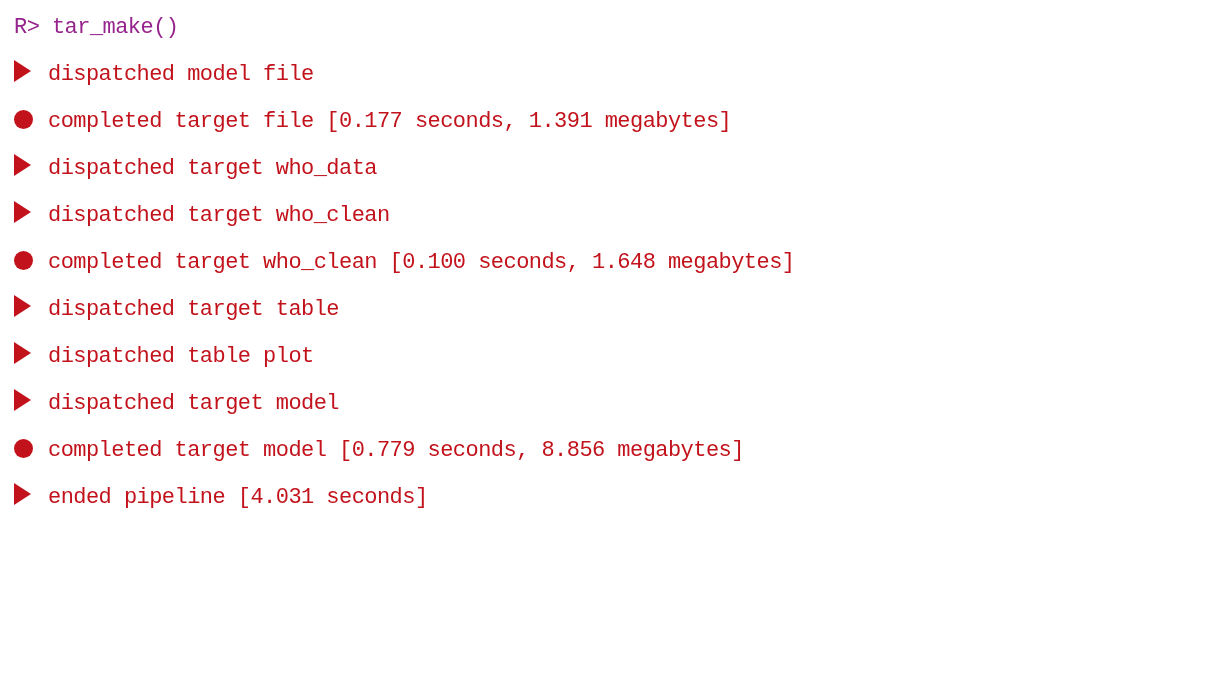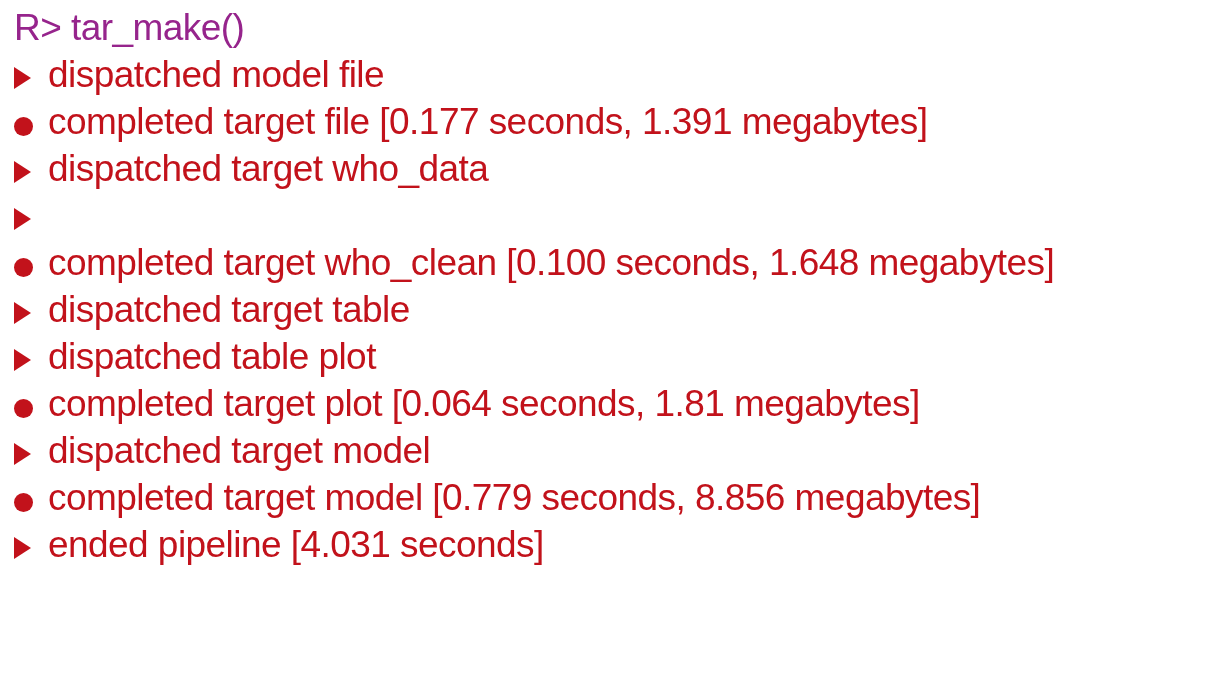--- a/index.html
+++ b/index.html
@@ -6,22 +6,22 @@
     margin: 0;
     padding: 0;
     background: #ffffff;
   }
   #terminal {
     position: relative;
     width: 1216px;
     height: 686px;
     background: #ffffff;
     overflow: hidden;
-    font-family: Liberation Sans, sans-serif;
-    font-size: 37px;
+    font-family: Liberation Mono, monospace;
+    font-size: 22px;
     line-height: 47px;
     -webkit-font-smoothing: antialiased;
   }
   .console-lines {
     position: absolute;
     left: 0;
     top: 4px;
     width: 1216px;
   }
   .line {
@@ -69,22 +69,21 @@
 </style>
 </head>
 <body>
 
 <div id="terminal">
   <div class="console-lines">
       <div class="line prompt"><span class="txt">R&gt; tar_make()</span></div>
       <div class="line msg"><span class="bullet"><span class="glyph-triangle"></span></span><span class="txt">dispatched model file</span></div>
       <div class="line msg"><span class="bullet"><span class="glyph-circle"></span></span><span class="txt">completed target file [0.177 seconds, 1.391 megabytes]</span></div>
       <div class="line msg"><span class="bullet"><span class="glyph-triangle"></span></span><span class="txt">dispatched target who_data</span></div>
-      <div class="line msg"><span class="bullet"><span class="glyph-triangle"></span></span></div>
+      <div class="line msg"><span class="bullet"><span class="glyph-triangle"></span></span><span class="txt">dispatched target who_clean</span></div>
       <div class="line msg"><span class="bullet"><span class="glyph-circle"></span></span><span class="txt">completed target who_clean [0.100 seconds, 1.648 megabytes]</span></div>
       <div class="line msg"><span class="bullet"><span class="glyph-triangle"></span></span><span class="txt">dispatched target table</span></div>
       <div class="line msg"><span class="bullet"><span class="glyph-triangle"></span></span><span class="txt">dispatched table plot</span></div>
-      <div class="line msg"><span class="bullet"><span class="glyph-circle"></span></span><span class="txt">completed target plot [0.064 seconds, 1.81 megabytes]</span></div>
       <div class="line msg"><span class="bullet"><span class="glyph-triangle"></span></span><span class="txt">dispatched target model</span></div>
       <div class="line msg"><span class="bullet"><span class="glyph-circle"></span></span><span class="txt">completed target model [0.779 seconds, 8.856 megabytes]</span></div>
       <div class="line msg"><span class="bullet"><span class="glyph-triangle"></span></span><span class="txt">ended pipeline [4.031 seconds]</span></div>
     </div>
 </div>
 
 </body></html>

